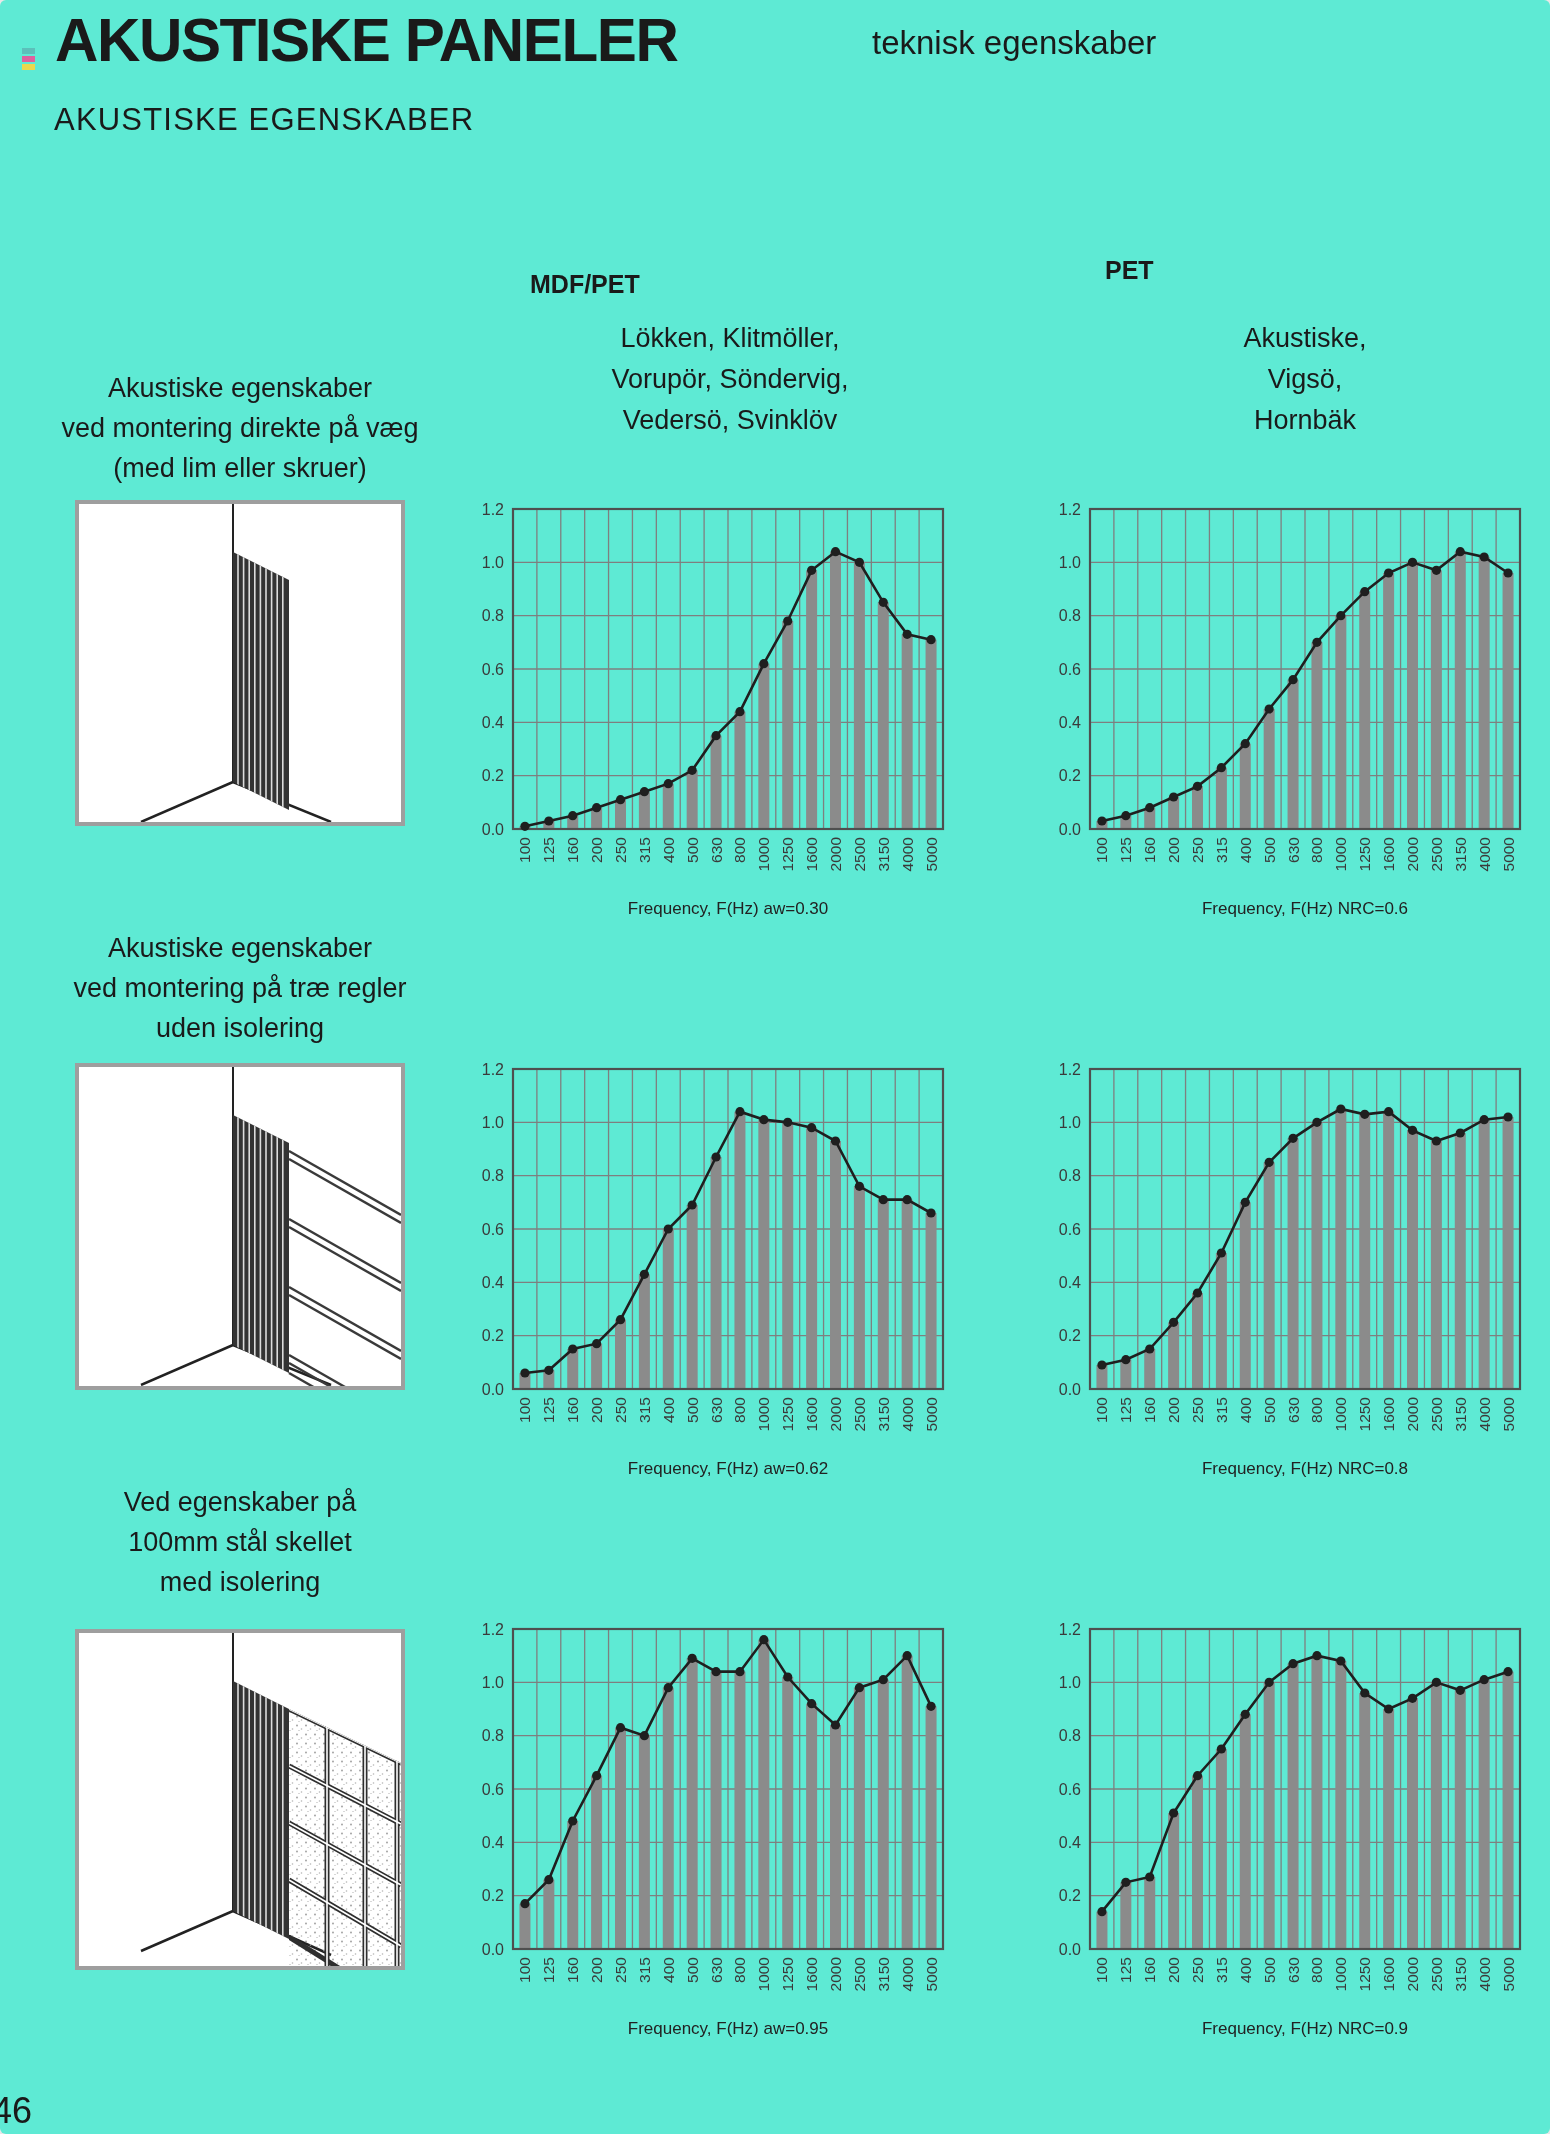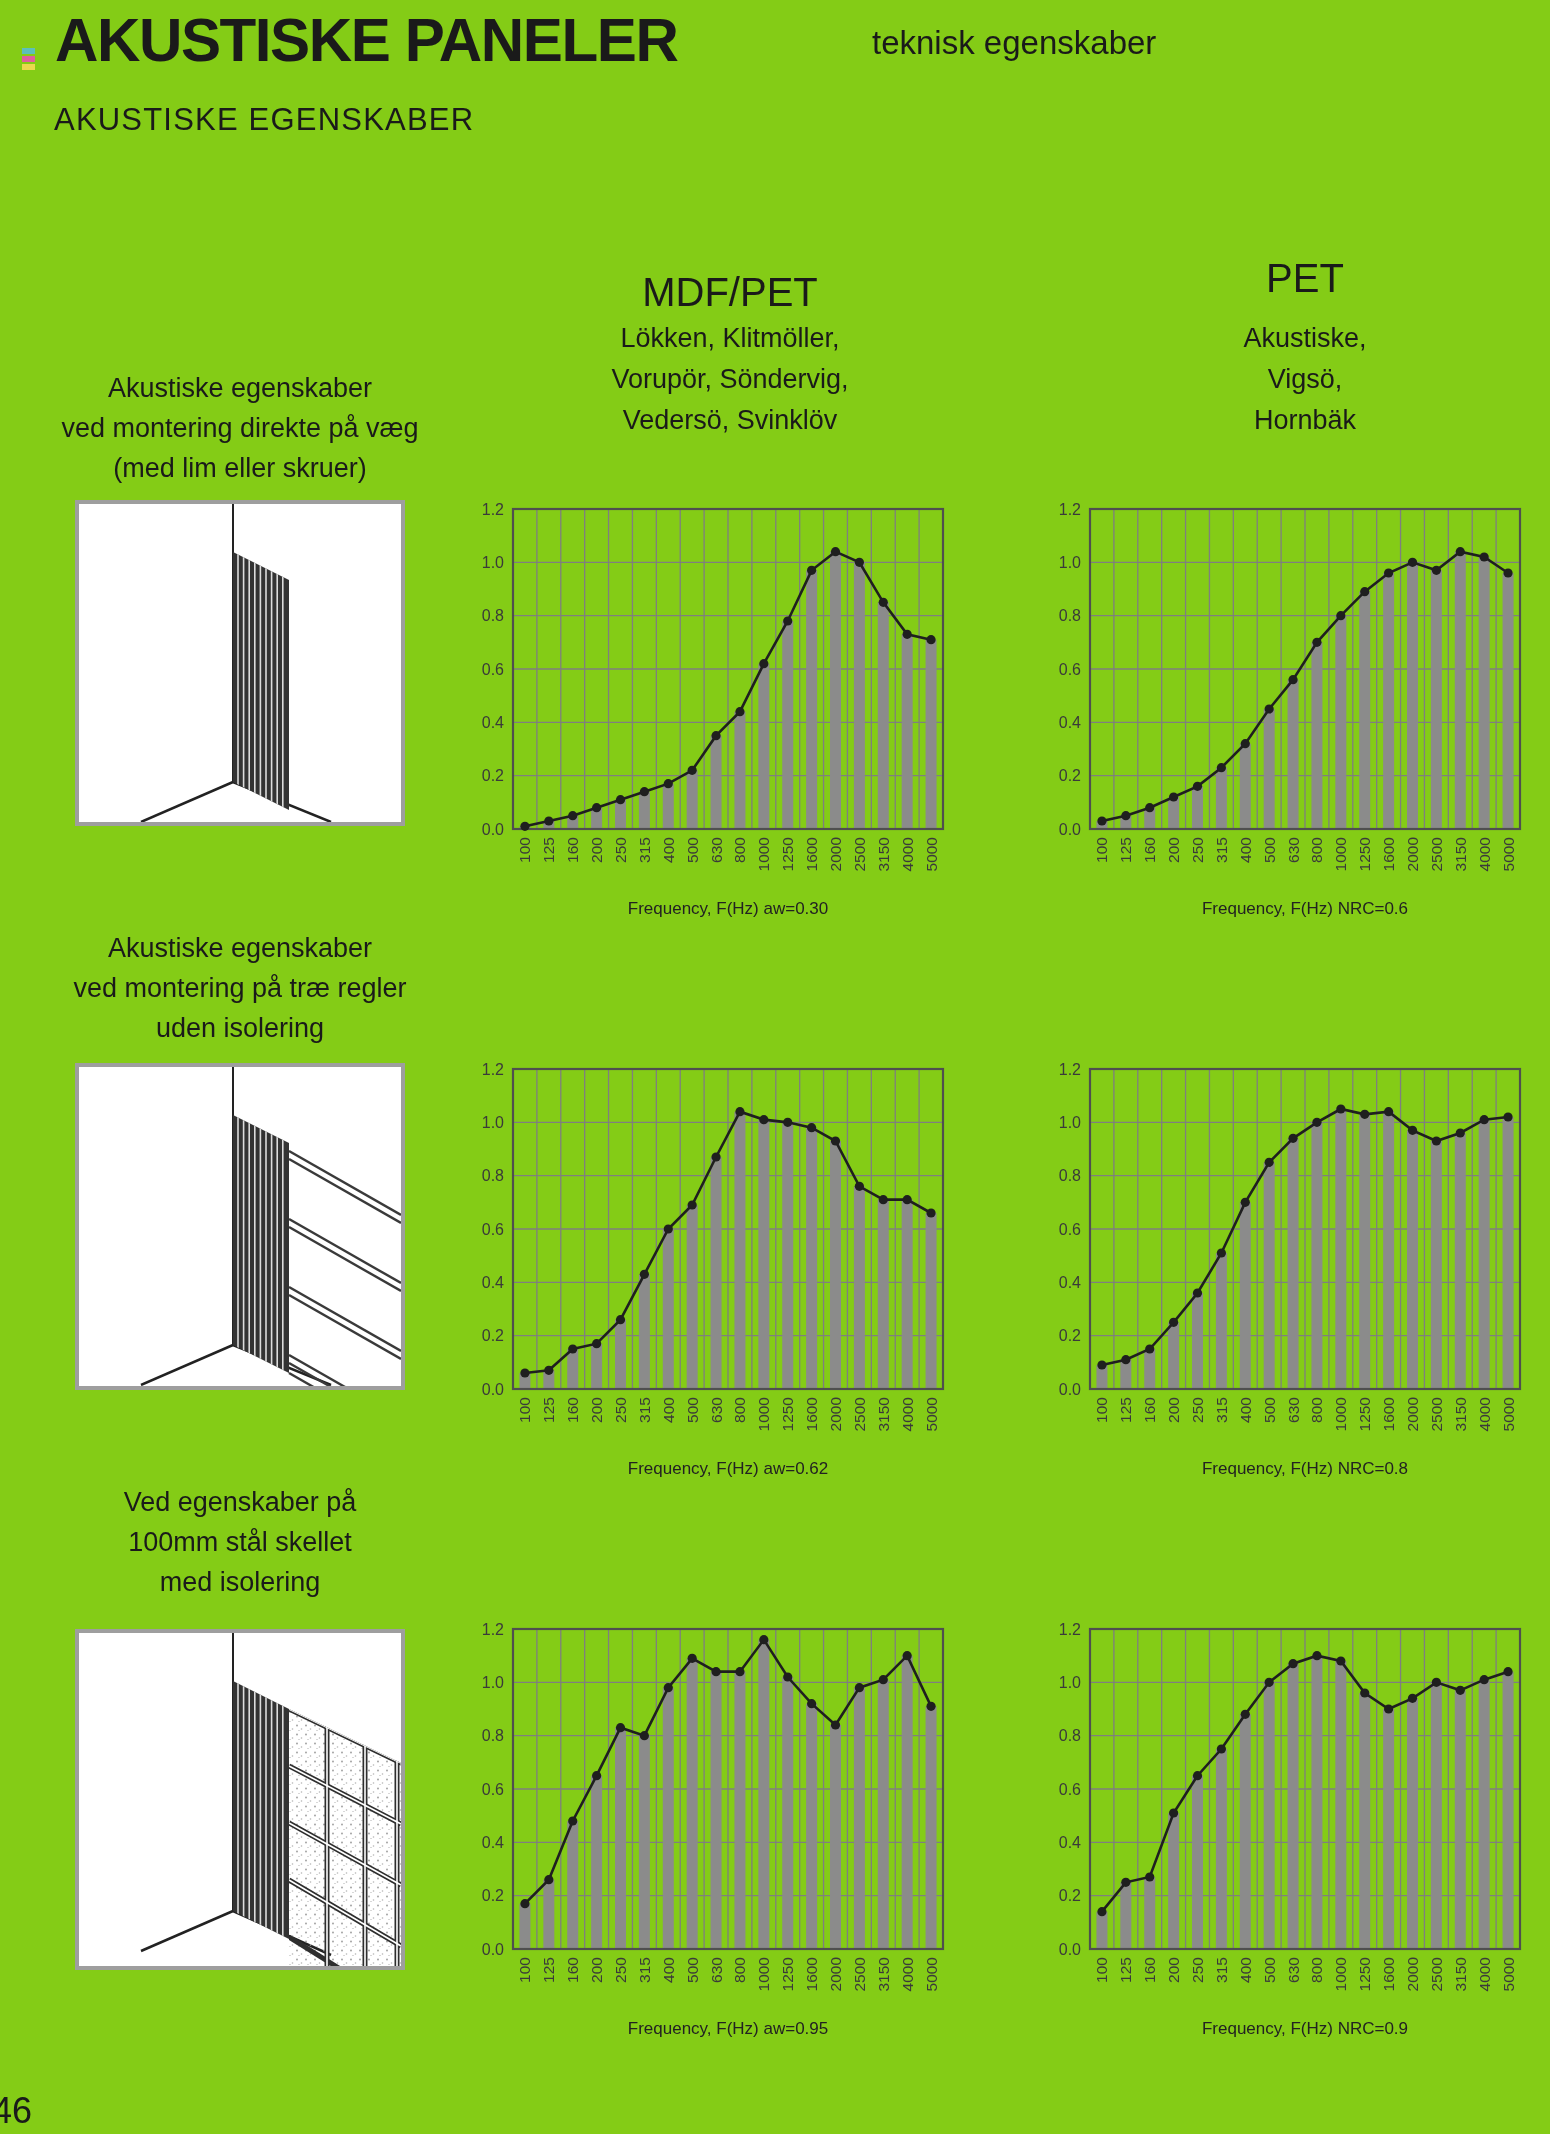--- a/index.html
+++ b/index.html
@@ -1,22 +1,22 @@
 <!DOCTYPE html>
 <html><head>
 <meta charset="utf-8">
 <style>
   html,body{margin:0;padding:0;background:#e8e8e8;}
-  .page{position:relative;width:1550px;height:2134px;background:#84cc16;
-        font-family:"Liberation Sans",sans-serif;color:#1a1a1a;overflow:hidden;margin:0 auto;}
+  .page{position:relative;width:1550px;height:2134px;background:#5eead4;
+        font-family:"Liberation Sans",sans-serif;color:#1a1a1a;overflow:hidden;margin:0 auto;border-radius:6px;}
   .abs{position:absolute;}
   .main-title{font-size:62px;font-weight:900;letter-spacing:-1.5px;transform:scaleX(.97);transform-origin:left top;white-space:nowrap;}
   .tek-info{font-size:33px;font-weight:400;white-space:nowrap;}
   .section-title{font-size:31px;font-weight:500;letter-spacing:1.2px;white-space:nowrap;}
-  .col-head{font-size:40px;font-weight:400;text-align:center;}
+  .col-head{font-size:25px;font-weight:700;}
   .col-models{font-size:27px;line-height:41px;font-weight:500;text-align:center;}
   .row-label{font-size:27px;line-height:40px;font-weight:500;text-align:center;}
   .diagram-box{border:4px solid #9e9e9e;background:#fff;box-sizing:border-box;}
   .page-num{font-size:36px;font-weight:400;}
   .brand-mark span{display:block;width:13px;height:6px;margin-bottom:2px;}
 </style>
 </head>
 <body>
 
 <div class="page">

